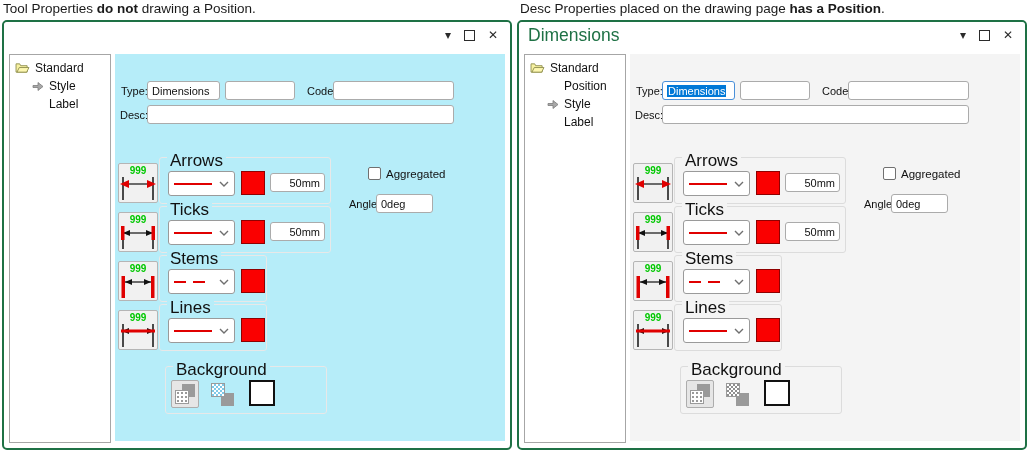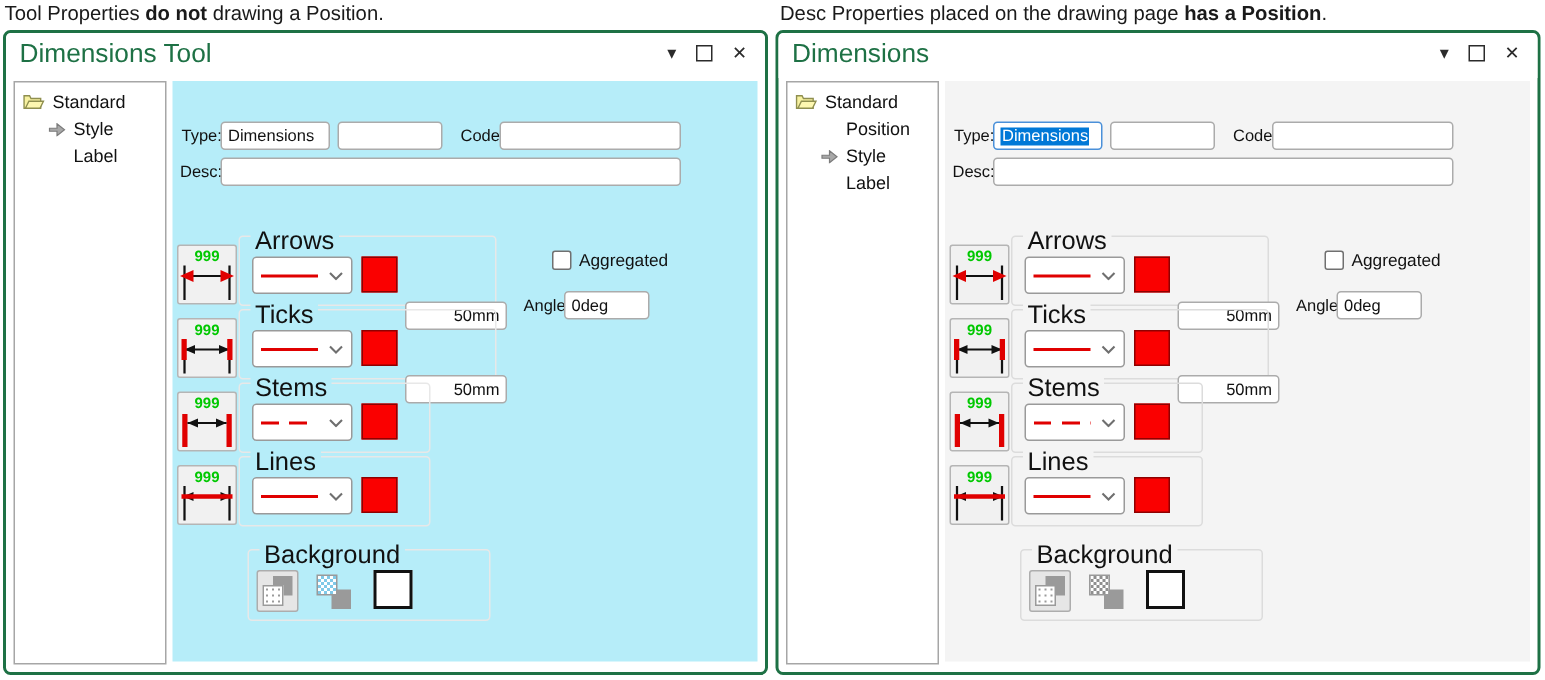--- a/index.html
+++ b/index.html
@@ -39,33 +39,33 @@
              font-family:"Liberation Sans",sans-serif; font-size:11px; color:#111; padding:0 4px; }
   .textbox--focus { border-color:#4A90D9; display:flex; align-items:center; }
   .sel { background:#0078D7; color:#fff; padding:0 1px; font-size:11px; }
   .textbox.size { text-align:right; }
 
   .dim-icon { position:absolute; left:3px; width:40px; height:40px; background:#f1f1f1;
               border:1px solid #b5b5b5; border-radius:2px; }
 
   .grp { position:absolute; border:1px solid #dcdcdc; border-radius:3px; height:47px; }
   .grp-wide { left:44px; width:172px; }
-  .grp-narrow { left:44px; width:128px; }
+  .grp-narrow { left:44px; width:108px; }
   .grp-label { position:absolute; top:-7px; left:7px; padding:0 3px; font-size:17px; color:#111; }
 
   .combo { position:absolute; left:8px; top:13px; width:67px; height:25px; background:#fff;
            border:1px solid #9a9a9a; border-radius:3px; display:flex; align-items:center; padding:0 5px; }
   .line-sample { height:2px; width:38px; }
   .line-sample.solid { background:#e00000; }
   .line-sample.dashed { background:repeating-linear-gradient(90deg,#e00000 0 12px,transparent 12px 19px); }
   .combo svg { margin-left:auto; }
 
   .swatch { position:absolute; left:81px; top:13px; width:24px; height:24px;
             background:#fa0000; border:1px solid #8f0000; }
-  .grp .size { left:110px; top:15px; width:68px;margin-top:28px; }
+  .grp .size { left:110px; top:15px; width:55px; }
 
   .checkbox { position:absolute; width:13px; height:13px; background:#fff; border:1px solid #707070; border-radius:2px; }
 
   .bgbtn { position:absolute; top:13px; width:28px; height:28px; border-radius:2px; }
   .bgbtn--raised { background:#e6e6e6; border:1px solid #adadad; }
   .sq { position:absolute; }
   .sq-back { width:13px; height:13px; background:#9a9a9a; }
   .sq-dots { width:14px; height:14px; background:#fff; border:1px solid #9a9a9a;
              background-image:radial-gradient(#9a9a9a 0.8px, transparent 0.9px); background-size:4px 4px; }
   .sq-checker { width:14px; height:14px; border:1px solid #9a9a9a;
@@ -74,21 +74,20 @@
   .swatch-white { position:absolute; top:13px; width:26px; height:26px; background:#fff; border:2px solid #111; }
 </style>
 </head>
 <body>
 
 <div class="caption" id="cap-left"><span>Tool Properties </span><b>do not</b><span> drawing a Position.</span></div>
 <div class="caption" id="cap-right"><span>Desc Properties placed on the drawing page </span><b>has a Position</b><span>.</span></div>
 
 <div class="dialog" id="dlg-left">
   <div class="titlebar">
-    <span class="title">Dimensions Tool</span>
     <span class="win-controls">
       <span class="wc">▾</span>
       <span class="wc-max"></span>
       <span class="wc">✕</span>
     </span>
   </div>
 
   <div class="tree">
     <div class="tree-row root">
       <svg width="15" height="12" viewBox="0 0 16 13">

